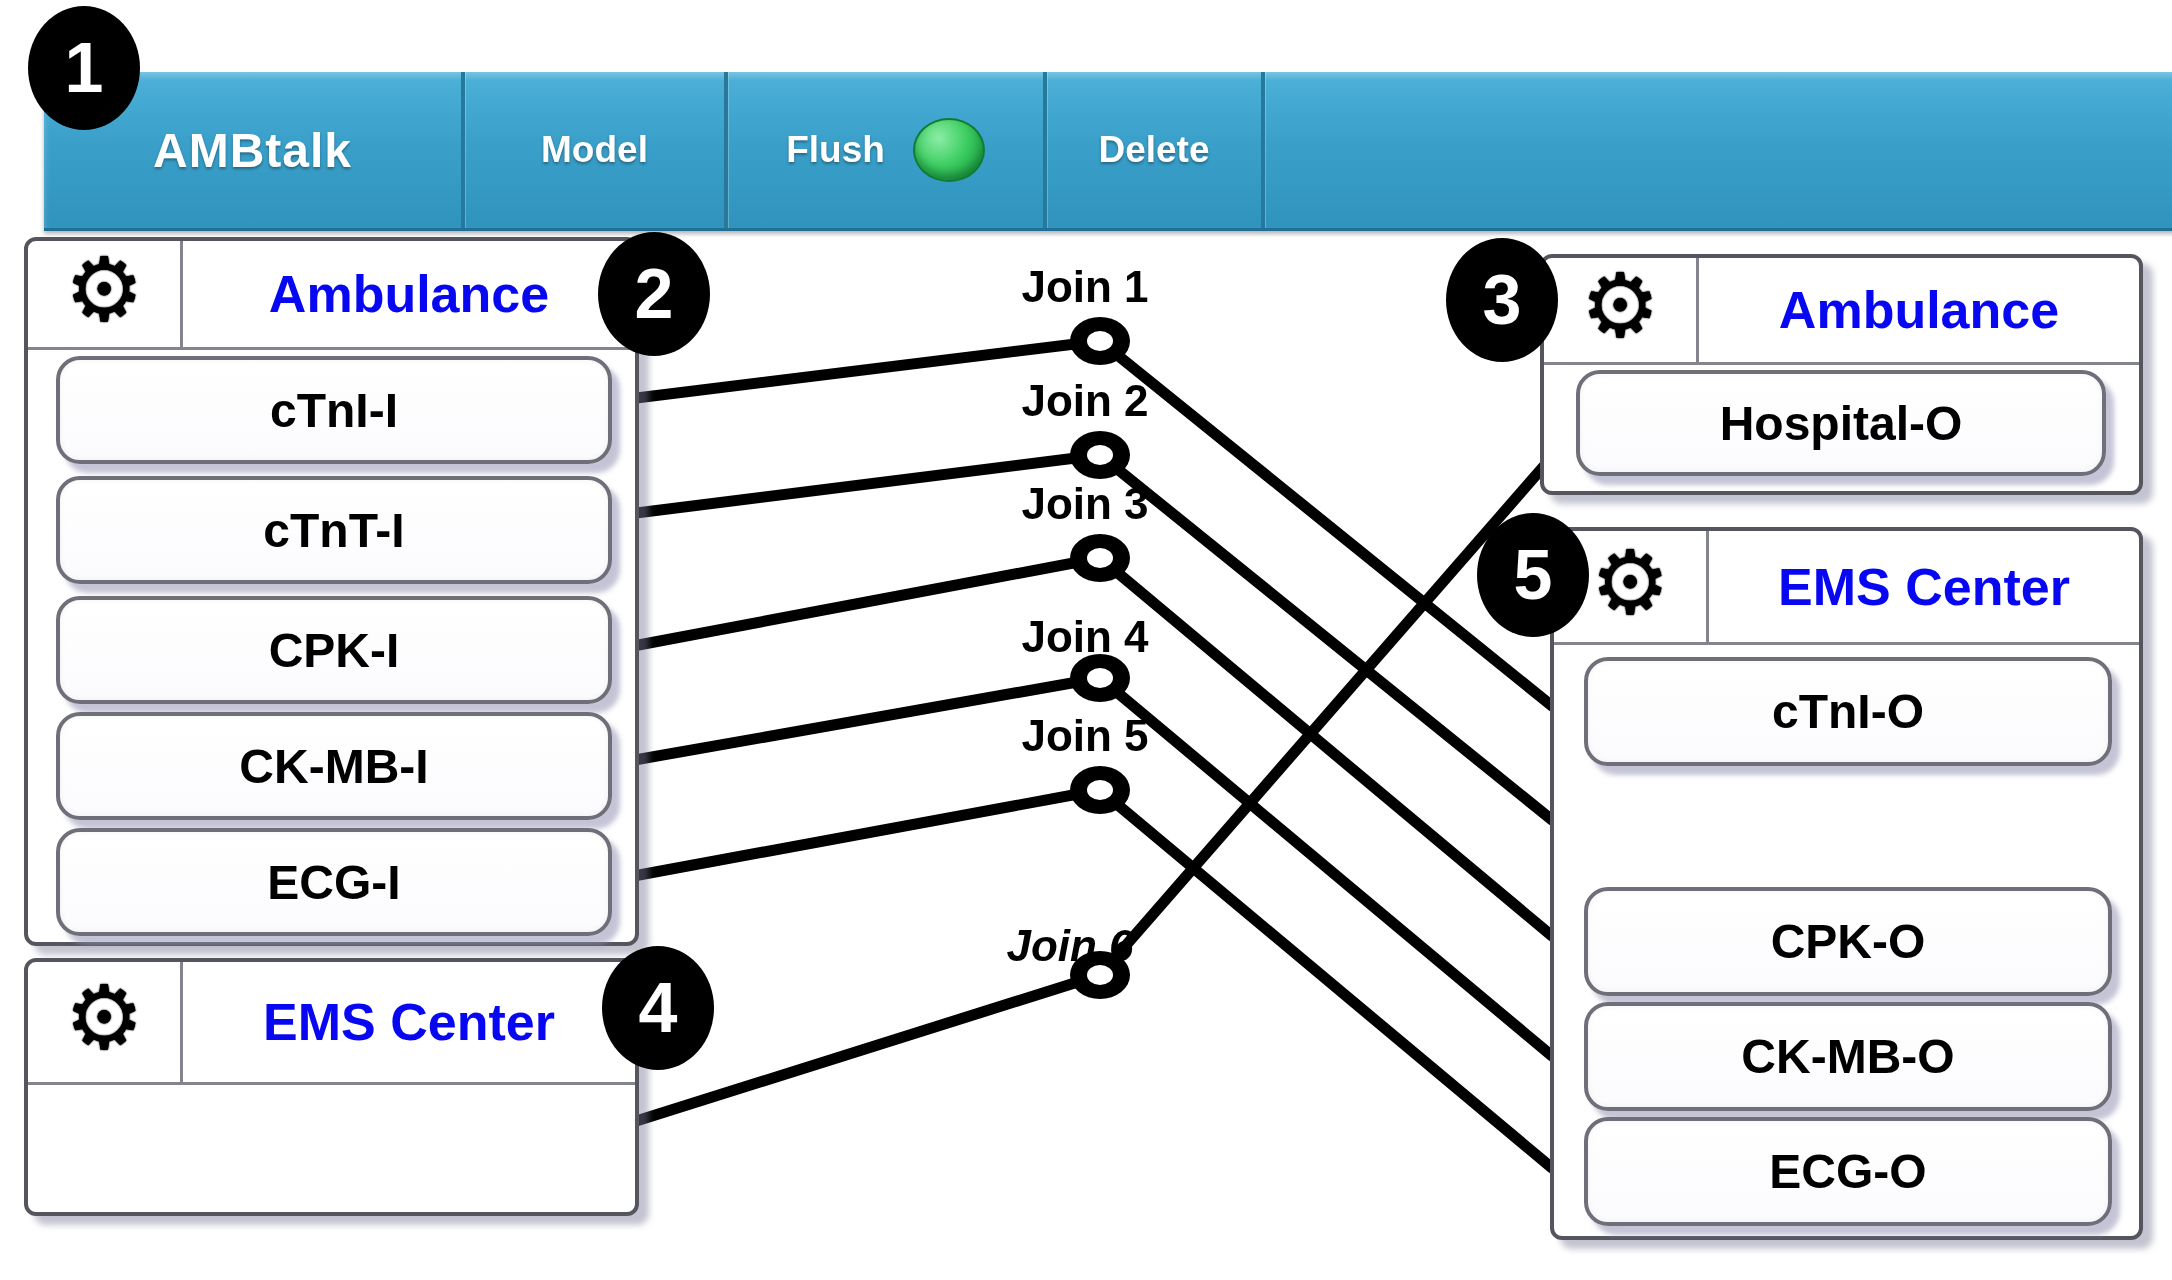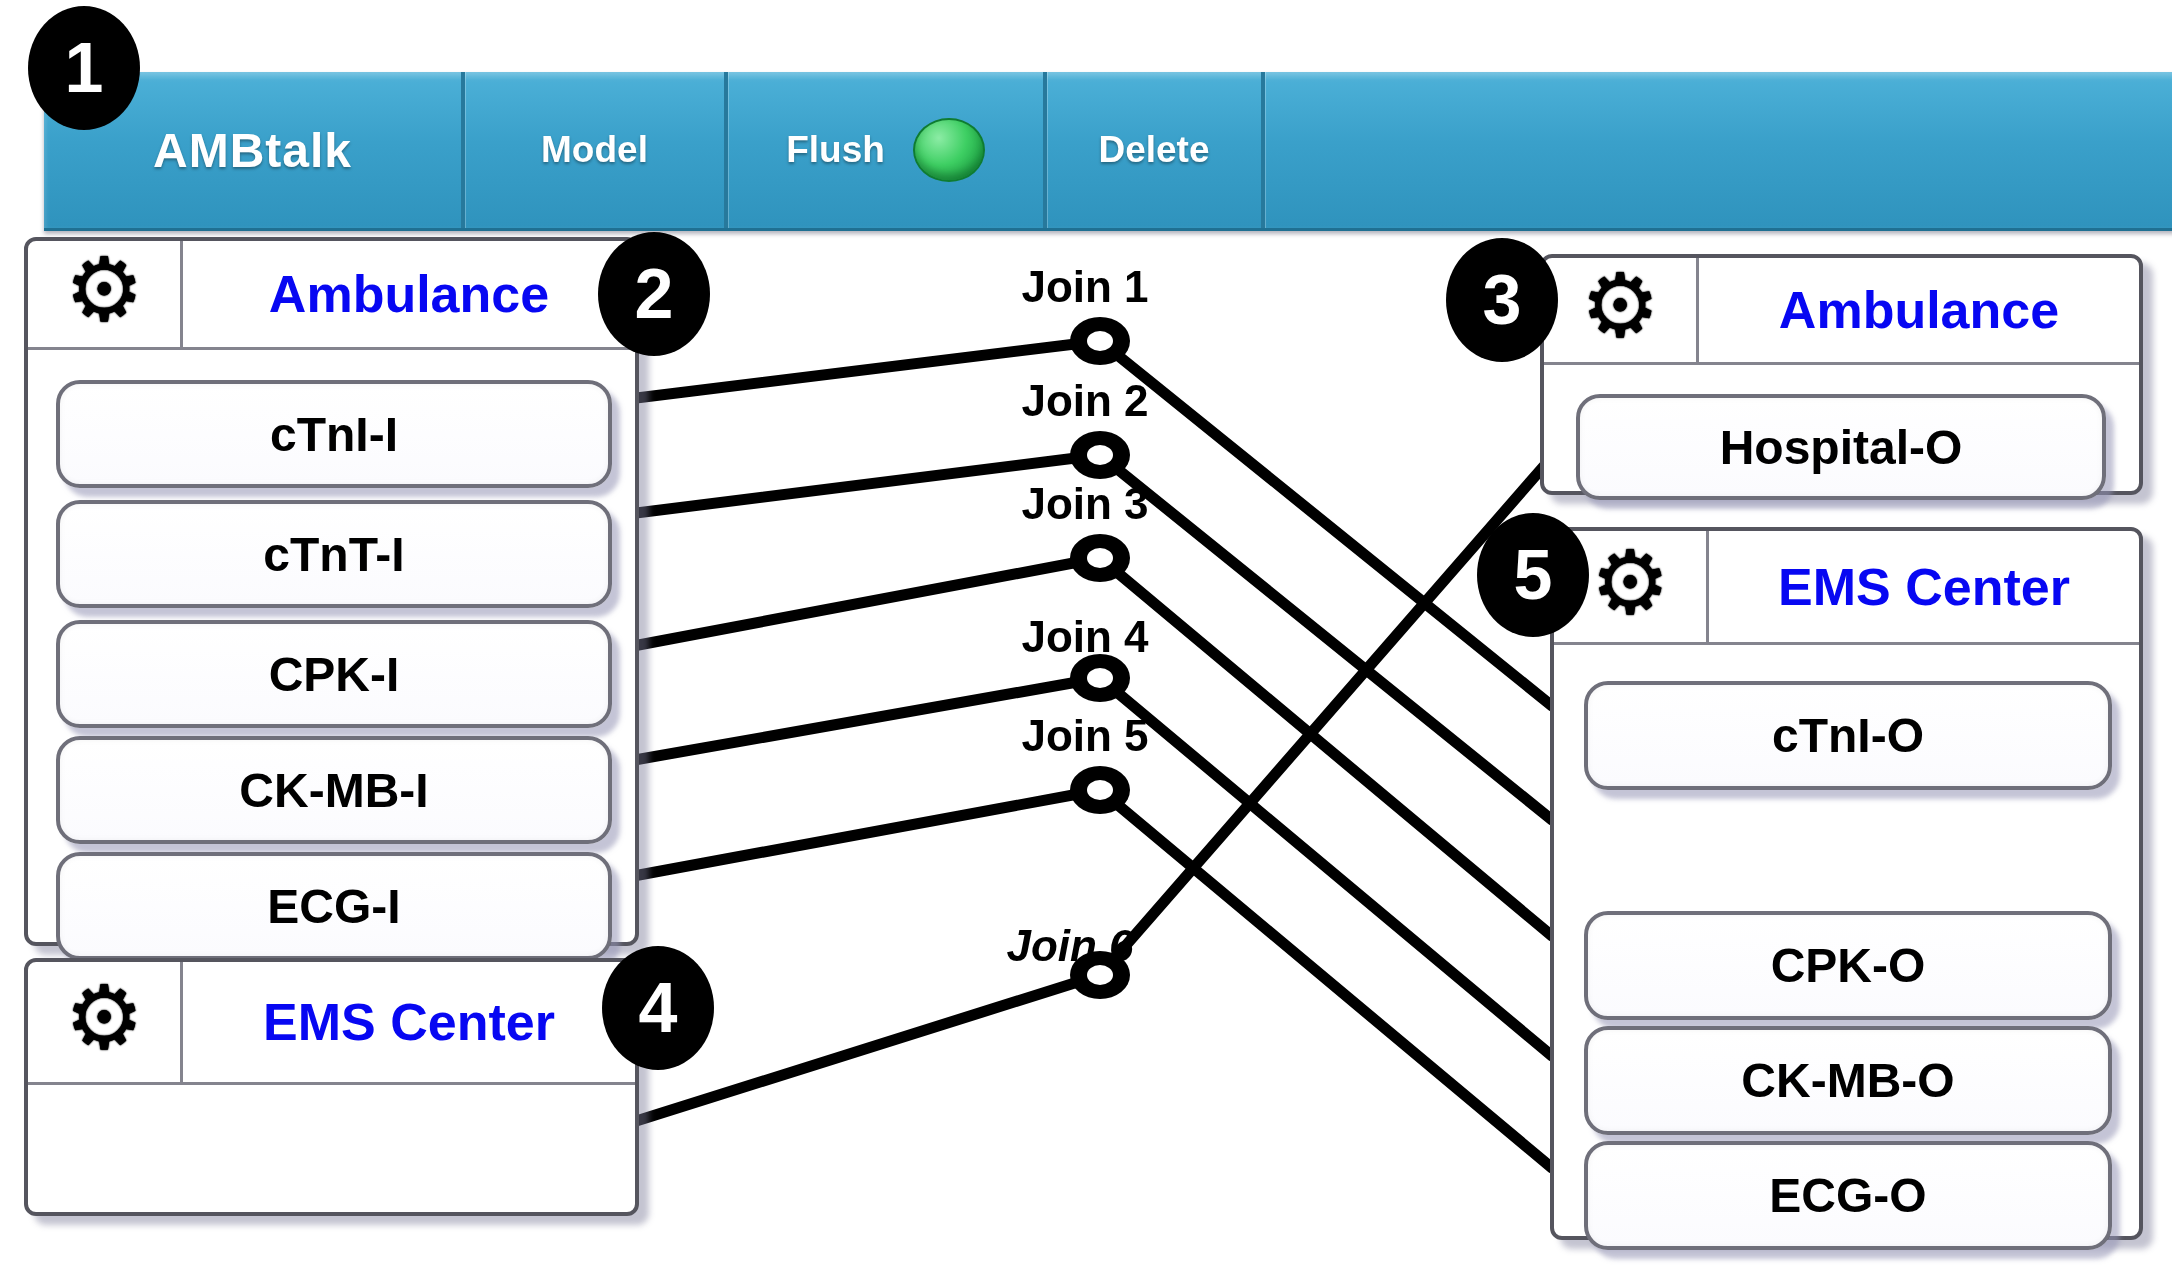--- a/index.html
+++ b/index.html
@@ -49,21 +49,21 @@
   .gear{font-size:88px;line-height:1;color:#000;
         text-shadow:0 0 2px #000,0 0 1px #000;transform:translateY(-4px);}
   .p-title{flex:1;display:flex;align-items:center;justify-content:center;
            color:#0707f2;font-weight:bold;font-size:52px;}
   .hdr-h106{height:106px;} .hdr-h120{height:120px;} .hdr-h104{height:104px;} .hdr-h111{height:111px;}
 
   .node-btn{position:absolute;background:linear-gradient(180deg,#ffffff,#fbfbfe);
             border:4px solid #6f6f7a;border-radius:24px;
             box-shadow:8px 9px 5px rgba(148,148,180,0.55), inset 0 0 6px rgba(0,0,0,0.05);
             display:flex;align-items:center;justify-content:center;
-            font-size:48px;font-weight:bold;color:#000;cursor:pointer;margin-top:24px;}
+            font-size:48px;font-weight:bold;color:#000;cursor:pointer;}
   
   .p-amb-left .node-btn{left:28px;width:548px;height:100px;}
   .al-r1{top:115px;} .al-r2{top:235px;} .al-r3{top:355px;} .al-r4{top:471px;} .al-r5{top:587px;}
   
   .p-ems-left .node-btn{left:28px;width:548px;height:96px;top:136px;}
   
   .p-amb-right .node-btn{left:32px;width:522px;height:98px;top:112px;}
   
   .p-ems-right .node-btn{left:30px;width:520px;height:101px;}
   .er-r1{top:126px;} .er-r2{top:241px;} .er-r3{top:356px;} .er-r4{top:471px;} .er-r5{top:586px;}

